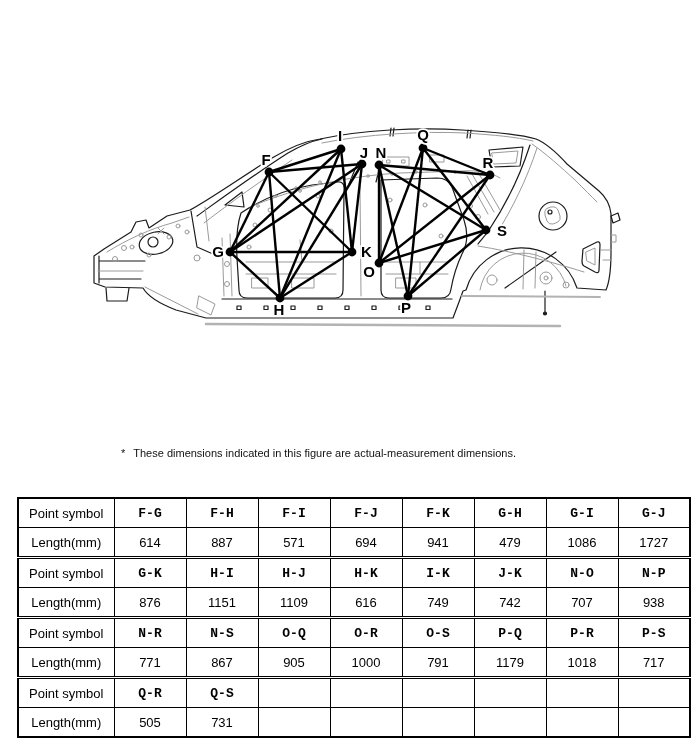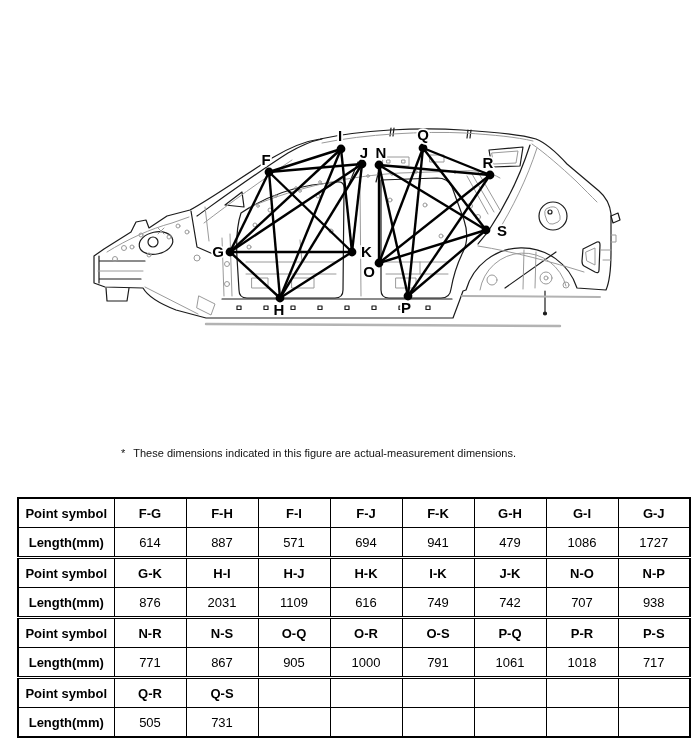--- a/index.html
+++ b/index.html
@@ -22,22 +22,22 @@
   table.dims {
     position:absolute; left:17px; top:497px; width:672px;
     border-collapse:collapse; table-layout:fixed;
     font-size:13px; border:2px solid #000;
   }
   .dims th, .dims td {
     border:1px solid #000; height:28px; padding:0;
     text-align:center; vertical-align:middle; font-weight:normal;
     overflow:hidden; white-space:nowrap;
   }
-  .dims th { font-weight:bold; }
-  .dims tr.symrow td { font-weight:bold; }
+  .dims th { font-weight:normal; }
+  .dims tr.symrow td { font-weight:bold;font-family:Liberation Mono, monospace; }
   .dims tbody.grp-sep tr:first-child th,
   .dims tbody.grp-sep tr:first-child td { border-top:3px double #000; }
 </style>
 </head>
 <body>
 
 <svg class="figure" width="700" height="400" viewBox="0 0 700 400">
 
   <g fill="none" stroke="#1b1b1b" stroke-width="1.2" stroke-linejoin="round" stroke-linecap="round">
 
@@ -259,21 +259,21 @@
       <td>H-J</td>
       <td>H-K</td>
       <td>I-K</td>
       <td>J-K</td>
       <td>N-O</td>
       <td>N-P</td>
     </tr>
     <tr>
       <th>Length(mm)</th>
       <td>876</td>
-      <td>2031</td>
+      <td>1151</td>
       <td>1109</td>
       <td>616</td>
       <td>749</td>
       <td>742</td>
       <td>707</td>
       <td>938</td>
     </tr>
   </tbody>
   <tbody class="grp grp-sep">
     <tr class="symrow">
@@ -287,21 +287,21 @@
       <td>P-R</td>
       <td>P-S</td>
     </tr>
     <tr>
       <th>Length(mm)</th>
       <td>771</td>
       <td>867</td>
       <td>905</td>
       <td>1000</td>
       <td>791</td>
-      <td>1061</td>
+      <td>1179</td>
       <td>1018</td>
       <td>717</td>
     </tr>
   </tbody>
   <tbody class="grp grp-sep">
     <tr class="symrow">
       <th>Point symbol</th>
       <td>Q-R</td>
       <td>Q-S</td>
       <td></td>

